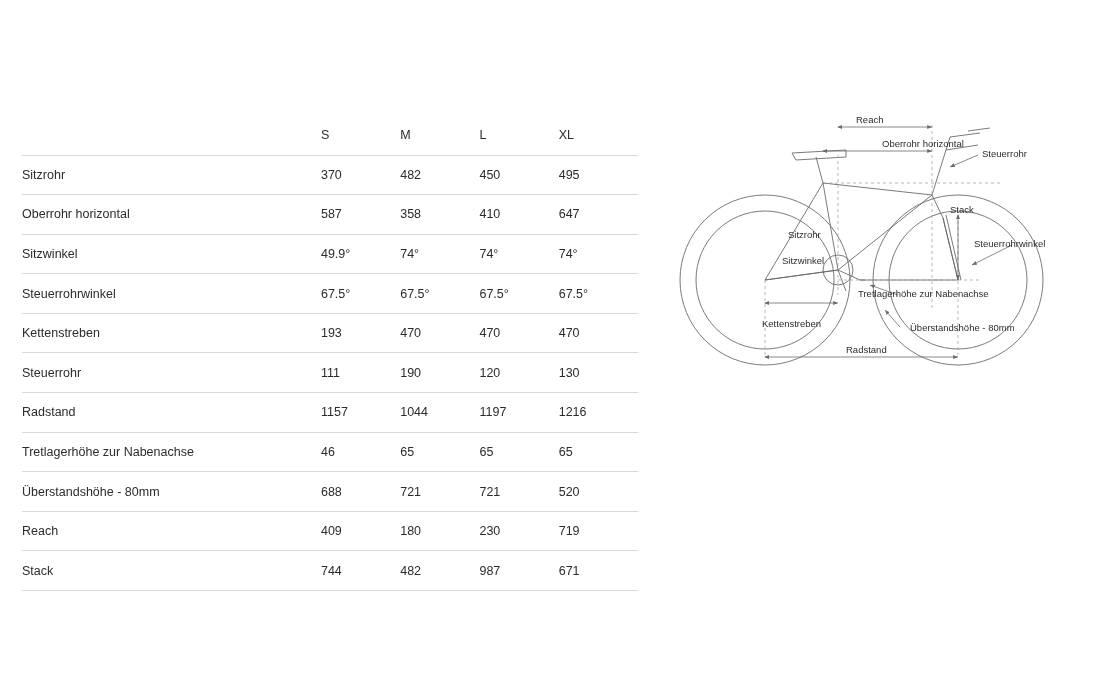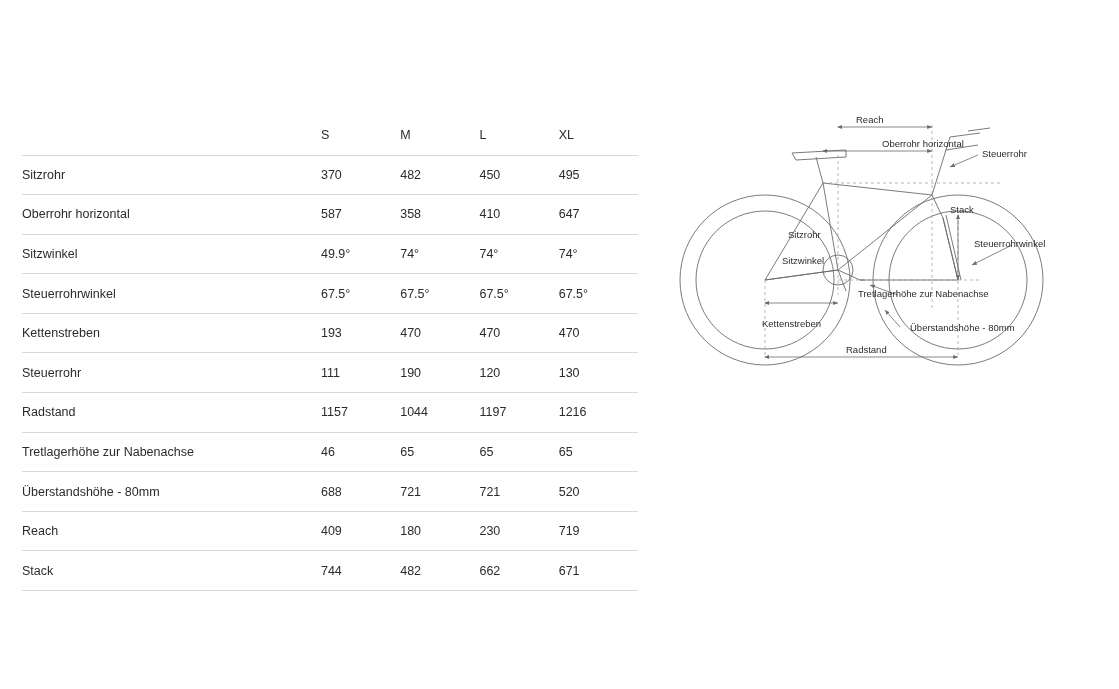--- a/index.html
+++ b/index.html
@@ -150,21 +150,21 @@
         <td class="row-label">Reach</td>
         <td class="cell-val">409</td>
         <td class="cell-val">180</td>
         <td class="cell-val">230</td>
         <td class="cell-val">719</td>
       </tr>
       <tr>
         <td class="row-label">Stack</td>
         <td class="cell-val">744</td>
         <td class="cell-val">482</td>
-        <td class="cell-val">662</td>
+        <td class="cell-val">987</td>
         <td class="cell-val">671</td>
       </tr>
     </tbody>
   </table>
 
   <div class="diagram">
     <svg width="440" height="290" viewBox="0 0 440 290" xmlns="http://www.w3.org/2000/svg">
       <g fill="none" stroke="#6b6b6b" stroke-width="0.9">
 
         <circle cx="105" cy="185" r="85"></circle>

